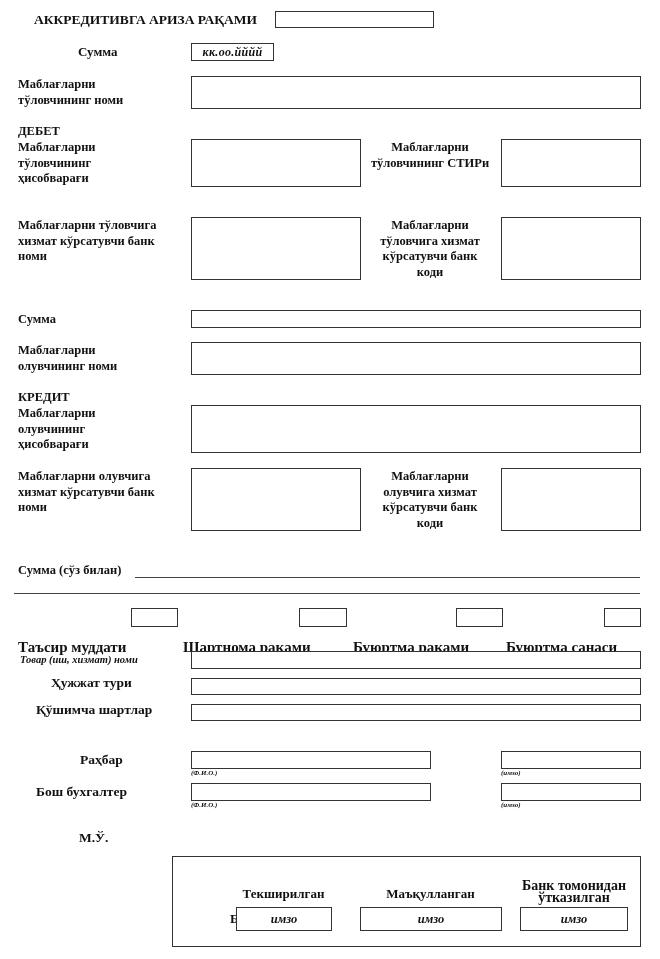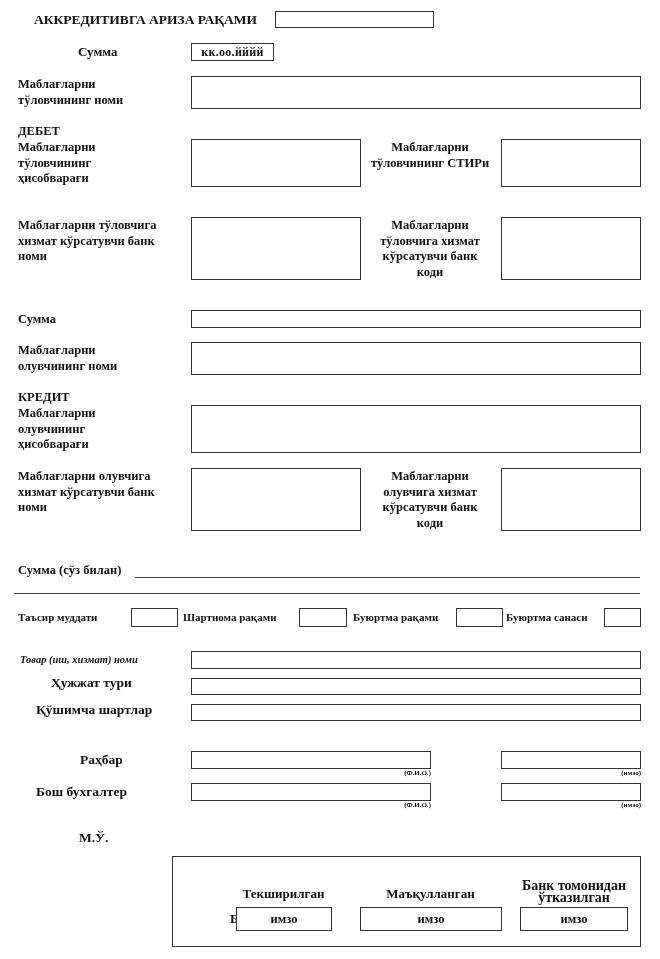--- a/index.html
+++ b/index.html
@@ -1,22 +1,22 @@
 <!DOCTYPE html>
 <html><head>
 <meta charset="utf-8">
 <style>
   html, body { margin:0; padding:0; background:#ffffff; }
   body { width:660px; height:959px; position:relative; overflow:hidden;
          font-family:"Liberation Serif", serif; color:#111; font-weight:bold; }
-  .box { position:absolute; border:1.5px solid #333; box-sizing:border-box; background:#fff; }
+  .box { position:absolute; border:1.5px solid #333; box-sizing:border-box; background:#fff;font-style:italic; }
   .lbl { position:absolute; font-size:12.5px; line-height:15.5px; }
   .ctr { text-align:center; }
-  .small { font-size:11px; }
-  .tiny { position:absolute; font-size:7px; text-align:right; }
+  .small { font-size:15px;margin-top:30px; }
+  .tiny { position:absolute; font-size:7px; text-align:left;font-style:italic; }
   .line { position:absolute; height:0; border-top:1.2px solid #444; }
   .date-box { display:flex; align-items:center; justify-content:center; font-size:12px; letter-spacing:0.3px; }
   .sig-inner { display:flex; align-items:center; justify-content:center; font-size:12.5px; }
 </style>
 </head>
 <body>
 
 <div class="lbl" style="left:34px; top:12px; font-size:13.5px;">АККРЕДИТИВГА АРИЗА РАҚАМИ</div>
 <div class="box" style="left:275px; top:11px; width:159px; height:17px;"></div>
 

